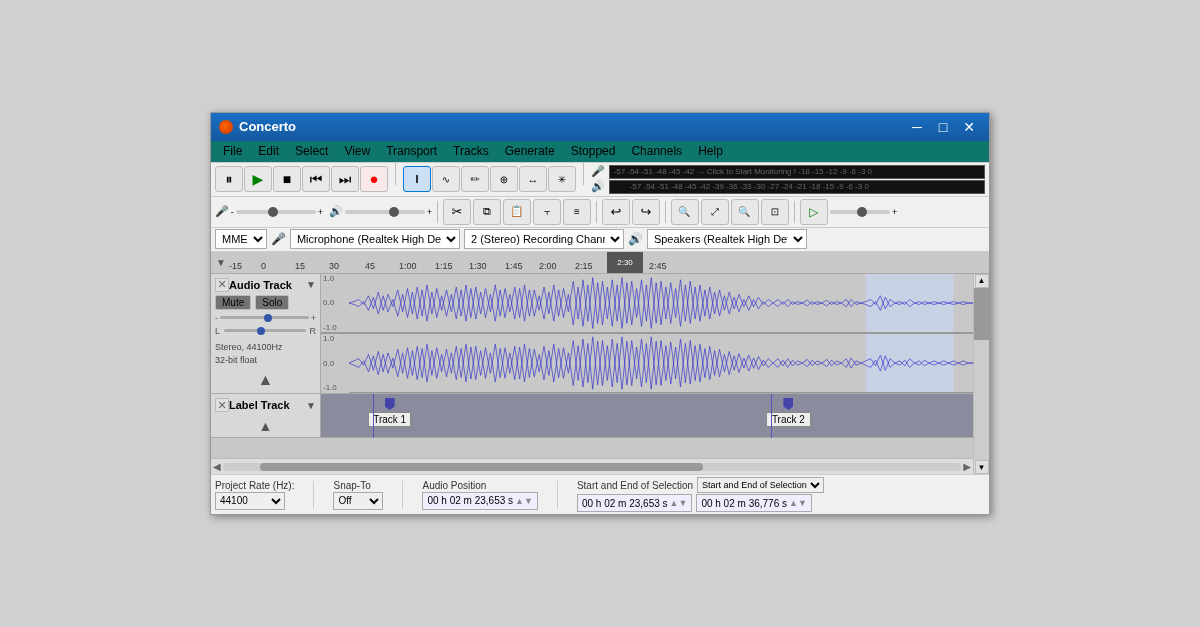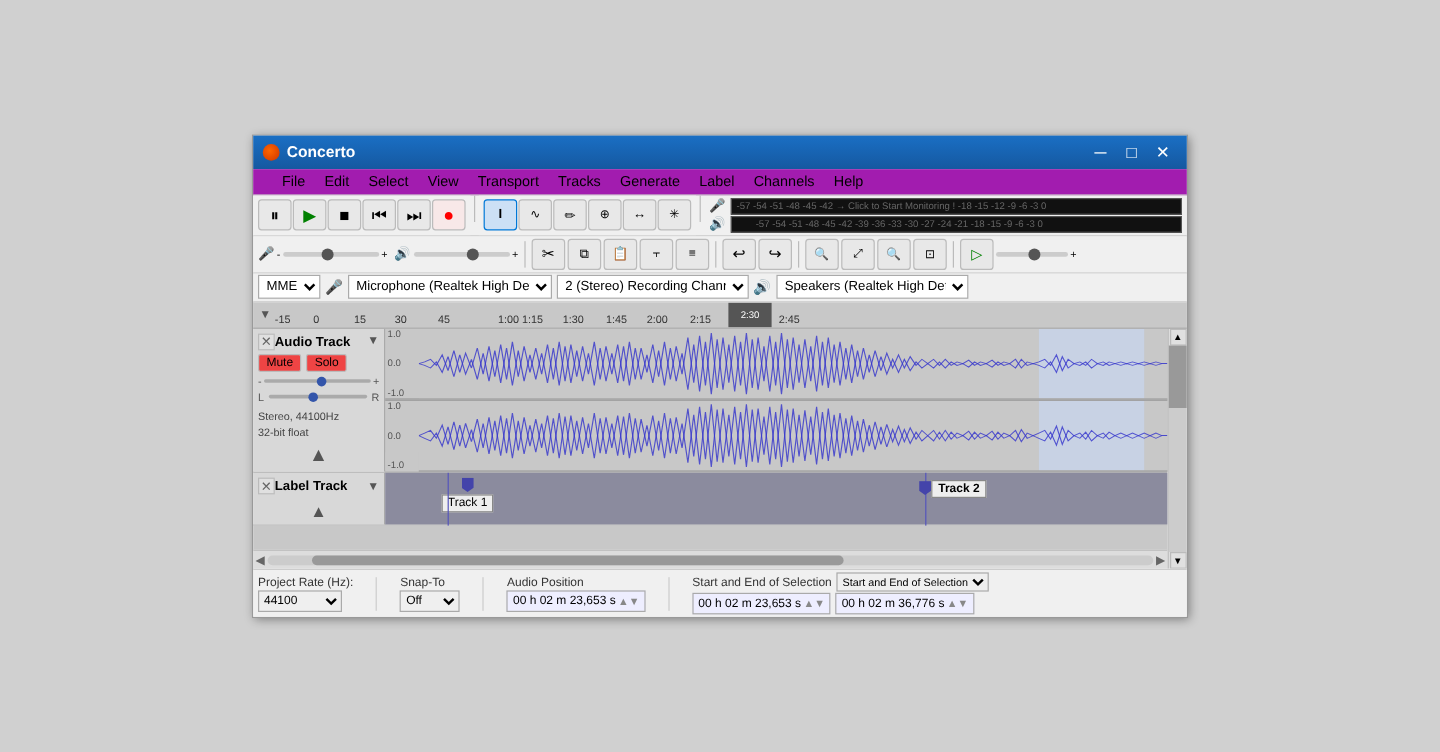--- a/index.html
+++ b/index.html
@@ -57,24 +57,24 @@
       color: white;
       cursor: pointer;
       font-size: 14px;
       display: flex;
       align-items: center;
       justify-content: center;
     }
 
     
     .menu-bar {
-      background: #a21caf;
-      display: flex;
-      align-items: center;
-      padding: 2px 16px;
+      background: #0f766e;
+      display: flex;
+      align-items: center;
+      padding: 2px 4px;
       border-bottom: 1px solid #ccc;
       height: 22px;
     }
     .menu-item {
       padding: 2px 8px;
       cursor: pointer;
       font-size: 12px;
       color: #000;
     }
 
@@ -206,21 +206,21 @@
       cursor: pointer;
       color: #555;
     }
     .track-buttons {
       display: flex;
       gap: 4px;
     }
     .track-btn {
       font-size: 10px;
       padding: 1px 6px;
-      background: #ef4444;
+      background: #737373;
       border: 1px solid #bbb;
       border-radius: 2px;
       cursor: pointer;
     }
     .gain-row {
       display: flex;
       align-items: center;
       gap: 2px;
     }
     .gain-label { font-size: 9px; color: #555; }
@@ -371,21 +371,21 @@
   </div>
 
   <div class="menu-bar">
     <span class="menu-item">File</span>
     <span class="menu-item">Edit</span>
     <span class="menu-item">Select</span>
     <span class="menu-item">View</span>
     <span class="menu-item">Transport</span>
     <span class="menu-item">Tracks</span>
     <span class="menu-item">Generate</span>
-    <span class="menu-item">Label</span>
+    <span class="menu-item">Stopped</span>
     <span class="menu-item">Channels</span>
     <span class="menu-item">Help</span>
   </div>
 
   <div style="display:flex; border-bottom:1px solid #ccc; background:#f0f0f0;">
 
     <div class="toolbar" style="border-bottom:none; gap:1px;">
       <button class="toolbar-btn">⏸</button>
       <button class="toolbar-btn" style="color:green;">▶</button>
       <button class="toolbar-btn">■</button>
@@ -483,21 +483,21 @@
 
   <div class="ruler">
     <div class="ruler-arrow">▼</div>
     <div style="flex:1; position:relative; height:100%; overflow:hidden;">
 
       <span style="position:absolute; font-size:9px; color:#333; left:0px; bottom:2px;">-15</span>
       <span style="position:absolute; font-size:9px; color:#333; left:32px; bottom:2px;">0</span>
       <span style="position:absolute; font-size:9px; color:#333; left:66px; bottom:2px;">15</span>
       <span style="position:absolute; font-size:9px; color:#333; left:100px; bottom:2px;">30</span>
       <span style="position:absolute; font-size:9px; color:#333; left:136px; bottom:2px;">45</span>
-      <span style="position:absolute; font-size:9px; color:#333; left:170px; bottom:2px;margin-left:16px;">1:00</span>
+      <span style="position:absolute; font-size:9px; color:#333; left:170px; bottom:2px;">1:00</span>
       <span style="position:absolute; font-size:9px; color:#333; left:206px; bottom:2px;margin-top:28px;">1:15</span>
       <span style="position:absolute; font-size:9px; color:#333; left:240px; bottom:2px;">1:30</span>
       <span style="position:absolute; font-size:9px; color:#333; left:276px; bottom:2px;">1:45</span>
       <span style="position:absolute; font-size:9px; color:#333; left:310px; bottom:2px;">2:00</span>
       <span style="position:absolute; font-size:9px; color:#333; left:346px; bottom:2px;">2:15</span>
       <span style="position:absolute; font-size:9px; color:#333; left:382px; bottom:2px;">2:30</span>
       <span style="position:absolute; font-size:9px; color:#333; left:420px; bottom:2px;">2:45</span>
 
       <div style="position:absolute; left:378px; top:0; bottom:0; width:36px; background:#555; display:flex; align-items:center; justify-content:center;">
         <span style="font-size:8px; color:white;">2:30</span>
@@ -607,21 +607,21 @@
           <div style="position:absolute; left:calc(8% - 5px); top:0; display:flex; flex-direction:column; align-items:flex-start;">
             <div style="width:1px; height:44px; background:#5555bb; position:absolute; left:5px; top:0;"></div>
             <div style="margin-top:4px; margin-left:0; display:flex; flex-direction:column; align-items:center;">
               <div style="width:10px; height:12px; background:#4444aa; clip-path:polygon(0 0,100% 0,100% 70%,50% 100%,0 70%);"></div>
               <div style="background:#eee; border:1px solid #888; padding:1px 4px; font-size:10px; margin-top:2px; white-space:nowrap;">Track 1</div>
             </div>
           </div>
 
           <div style="position:absolute; left:calc(69% - 5px); top:0; display:flex; flex-direction:column; align-items:flex-start;">
             <div style="width:1px; height:44px; background:#5555bb; position:absolute; left:5px; top:0;"></div>
-            <div style="margin-top:4px; margin-left:0; display:flex; flex-direction:row; align-items:center;font-weight:bold;">
+            <div style="margin-top:4px; margin-left:0; display:flex; flex-direction:column; align-items:center;">
               <div style="width:10px; height:12px; background:#4444aa; clip-path:polygon(0 0,100% 0,100% 70%,50% 100%,0 70%);"></div>
               <div style="background:#eee; border:1px solid #888; padding:1px 5px; font-size:10px; margin-top:2px; white-space:nowrap;">Track 2</div>
             </div>
           </div>
         </div>
       </div>
 
       <div style="flex:1; background:#c8c8c8; min-height:20px;"></div>
 
       <div class="h-scrollbar">

